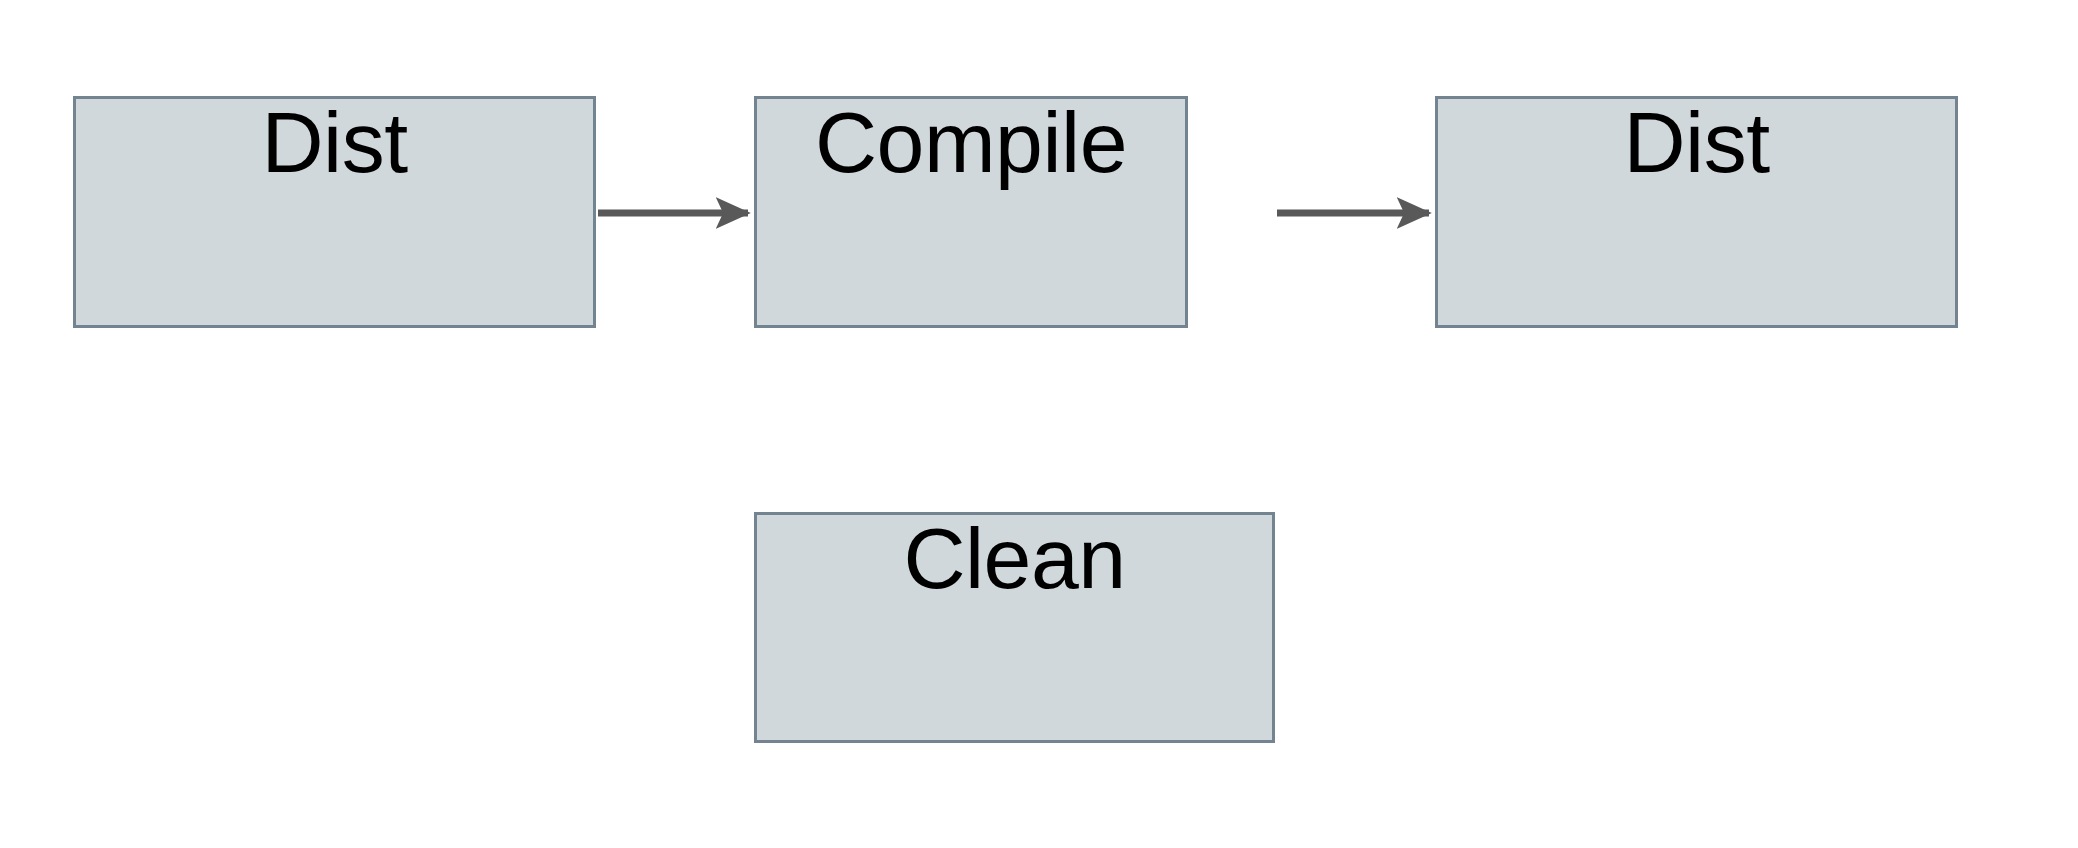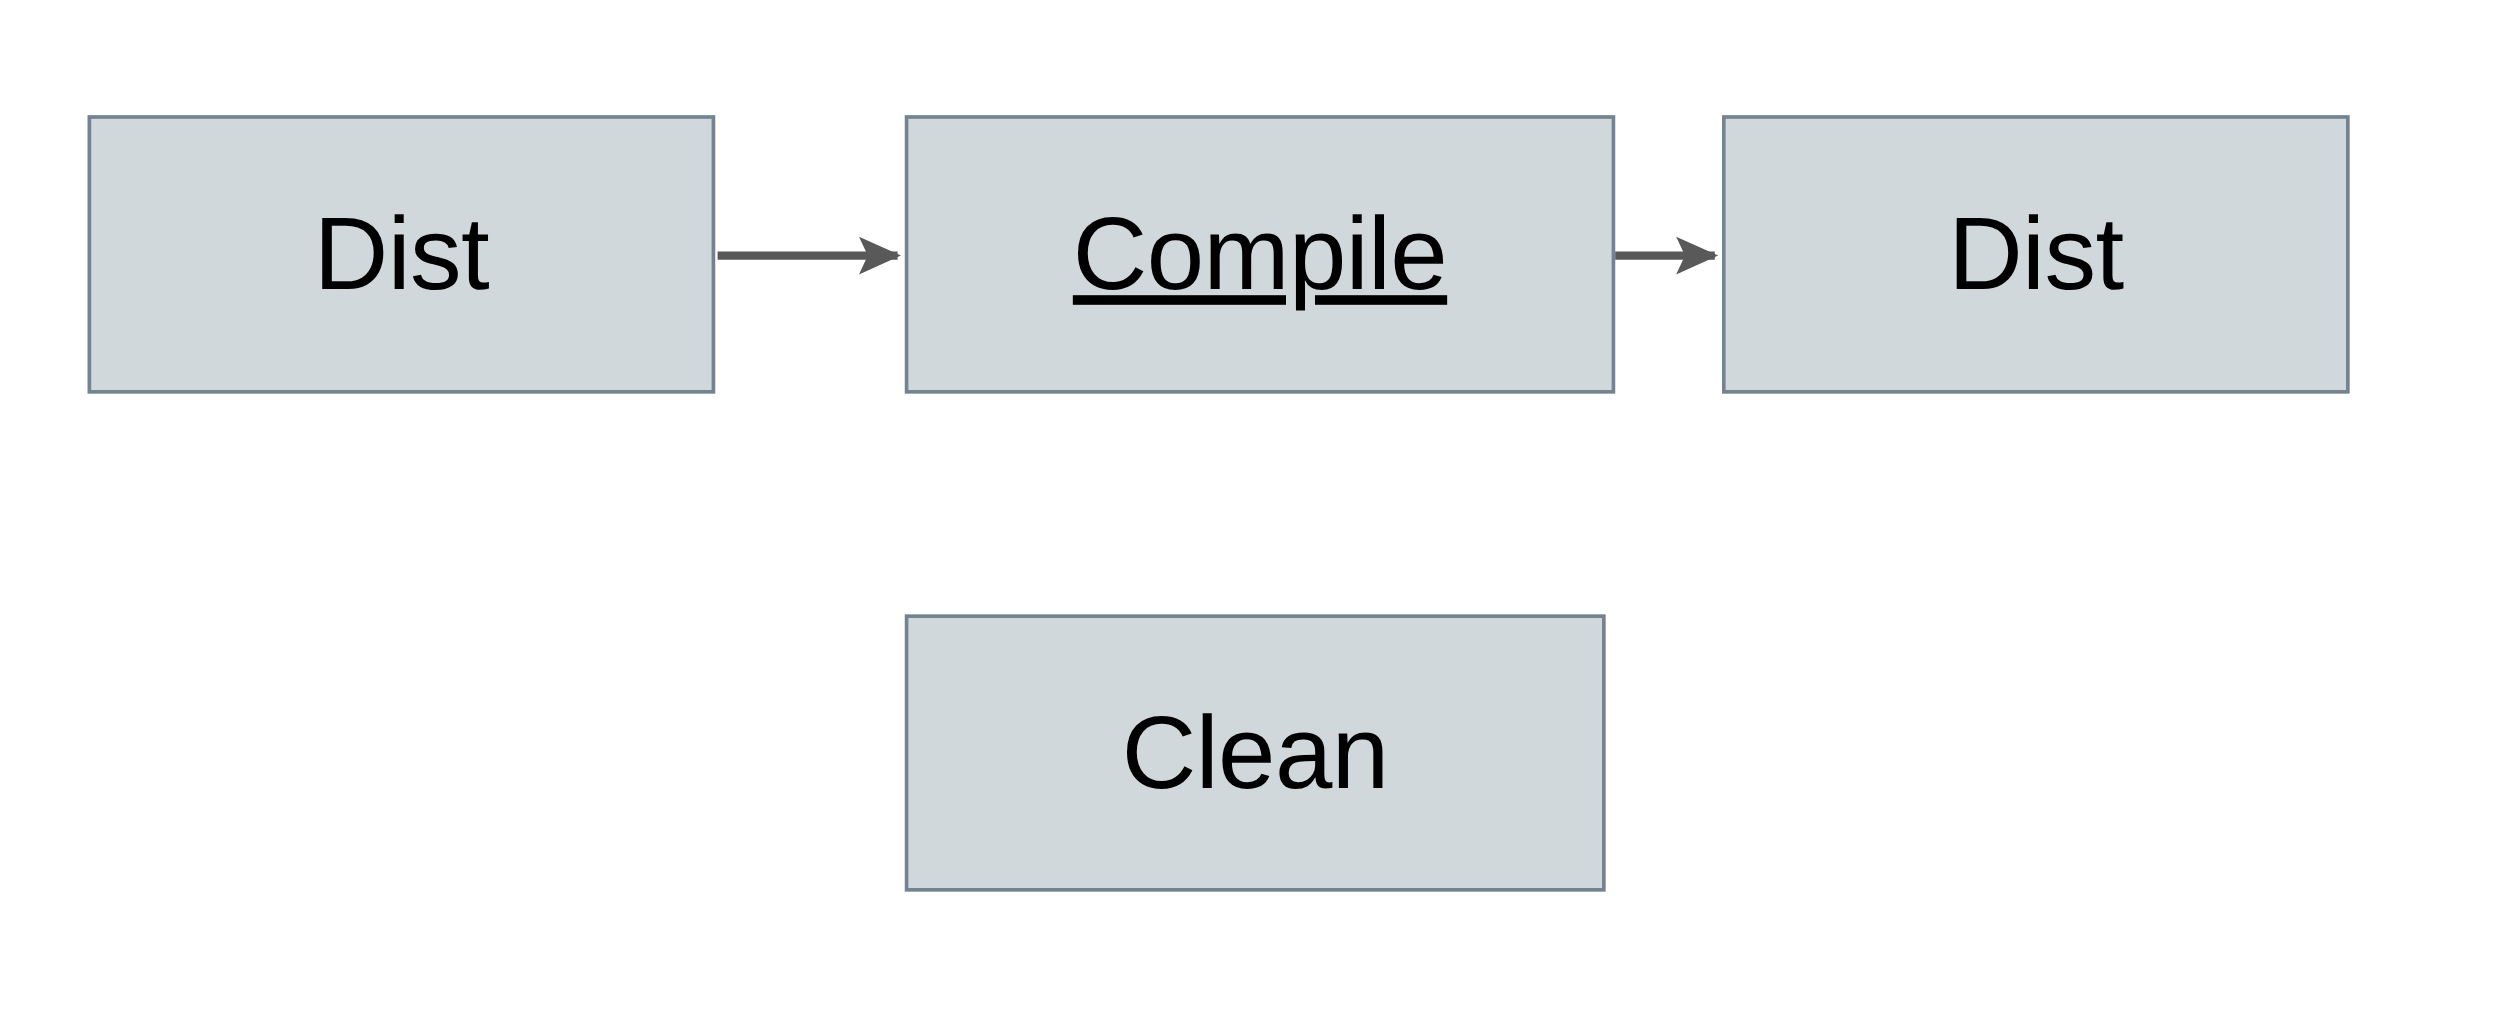--- a/index.html
+++ b/index.html
@@ -17,21 +17,21 @@
     height: 848px;
     background: #ffffff;
     overflow: hidden;
   }
   .node {
     position: absolute;
     box-sizing: border-box;
     background: #d0d8dc;
     border: 3px solid #73838f;
     display: flex;
-    align-items: center;
+    align-items: flex-start;
     justify-content: center;
   }
   .node-label {
     font-family: "Liberation Sans", sans-serif;
     font-size: 86px;
     font-weight: 400;
     line-height: 1;
     color: #000000;
     letter-spacing: -0.5px;
     white-space: nowrap;
@@ -64,25 +64,25 @@
 
     <g>
       <line x1="1277" y1="213" x2="1429" y2="213" stroke="#595959" stroke-width="7" marker-end="url(#arrowhead)"></line>
     </g>
   </svg>
 
   <div class="node" style="left:73px; top:96px; width:523px; height:232px;">
     <span class="node-label">Dist</span>
   </div>
 
-  <div class="node" style="left:754px; top:96px; width:592px; height:232px;text-decoration:underline;">
+  <div class="node" style="left:754px; top:96px; width:434px; height:232px;">
     <span class="node-label">Compile</span>
   </div>
 
   <div class="node" style="left:1435px; top:96px; width:523px; height:232px;">
     <span class="node-label">Dist</span>
   </div>
 
-  <div class="node" style="left:754px; top:512px; width:584px; height:231px;">
+  <div class="node" style="left:754px; top:512px; width:521px; height:231px;">
     <span class="node-label">Clean</span>
   </div>
 
 </div>
 
 </body></html>

